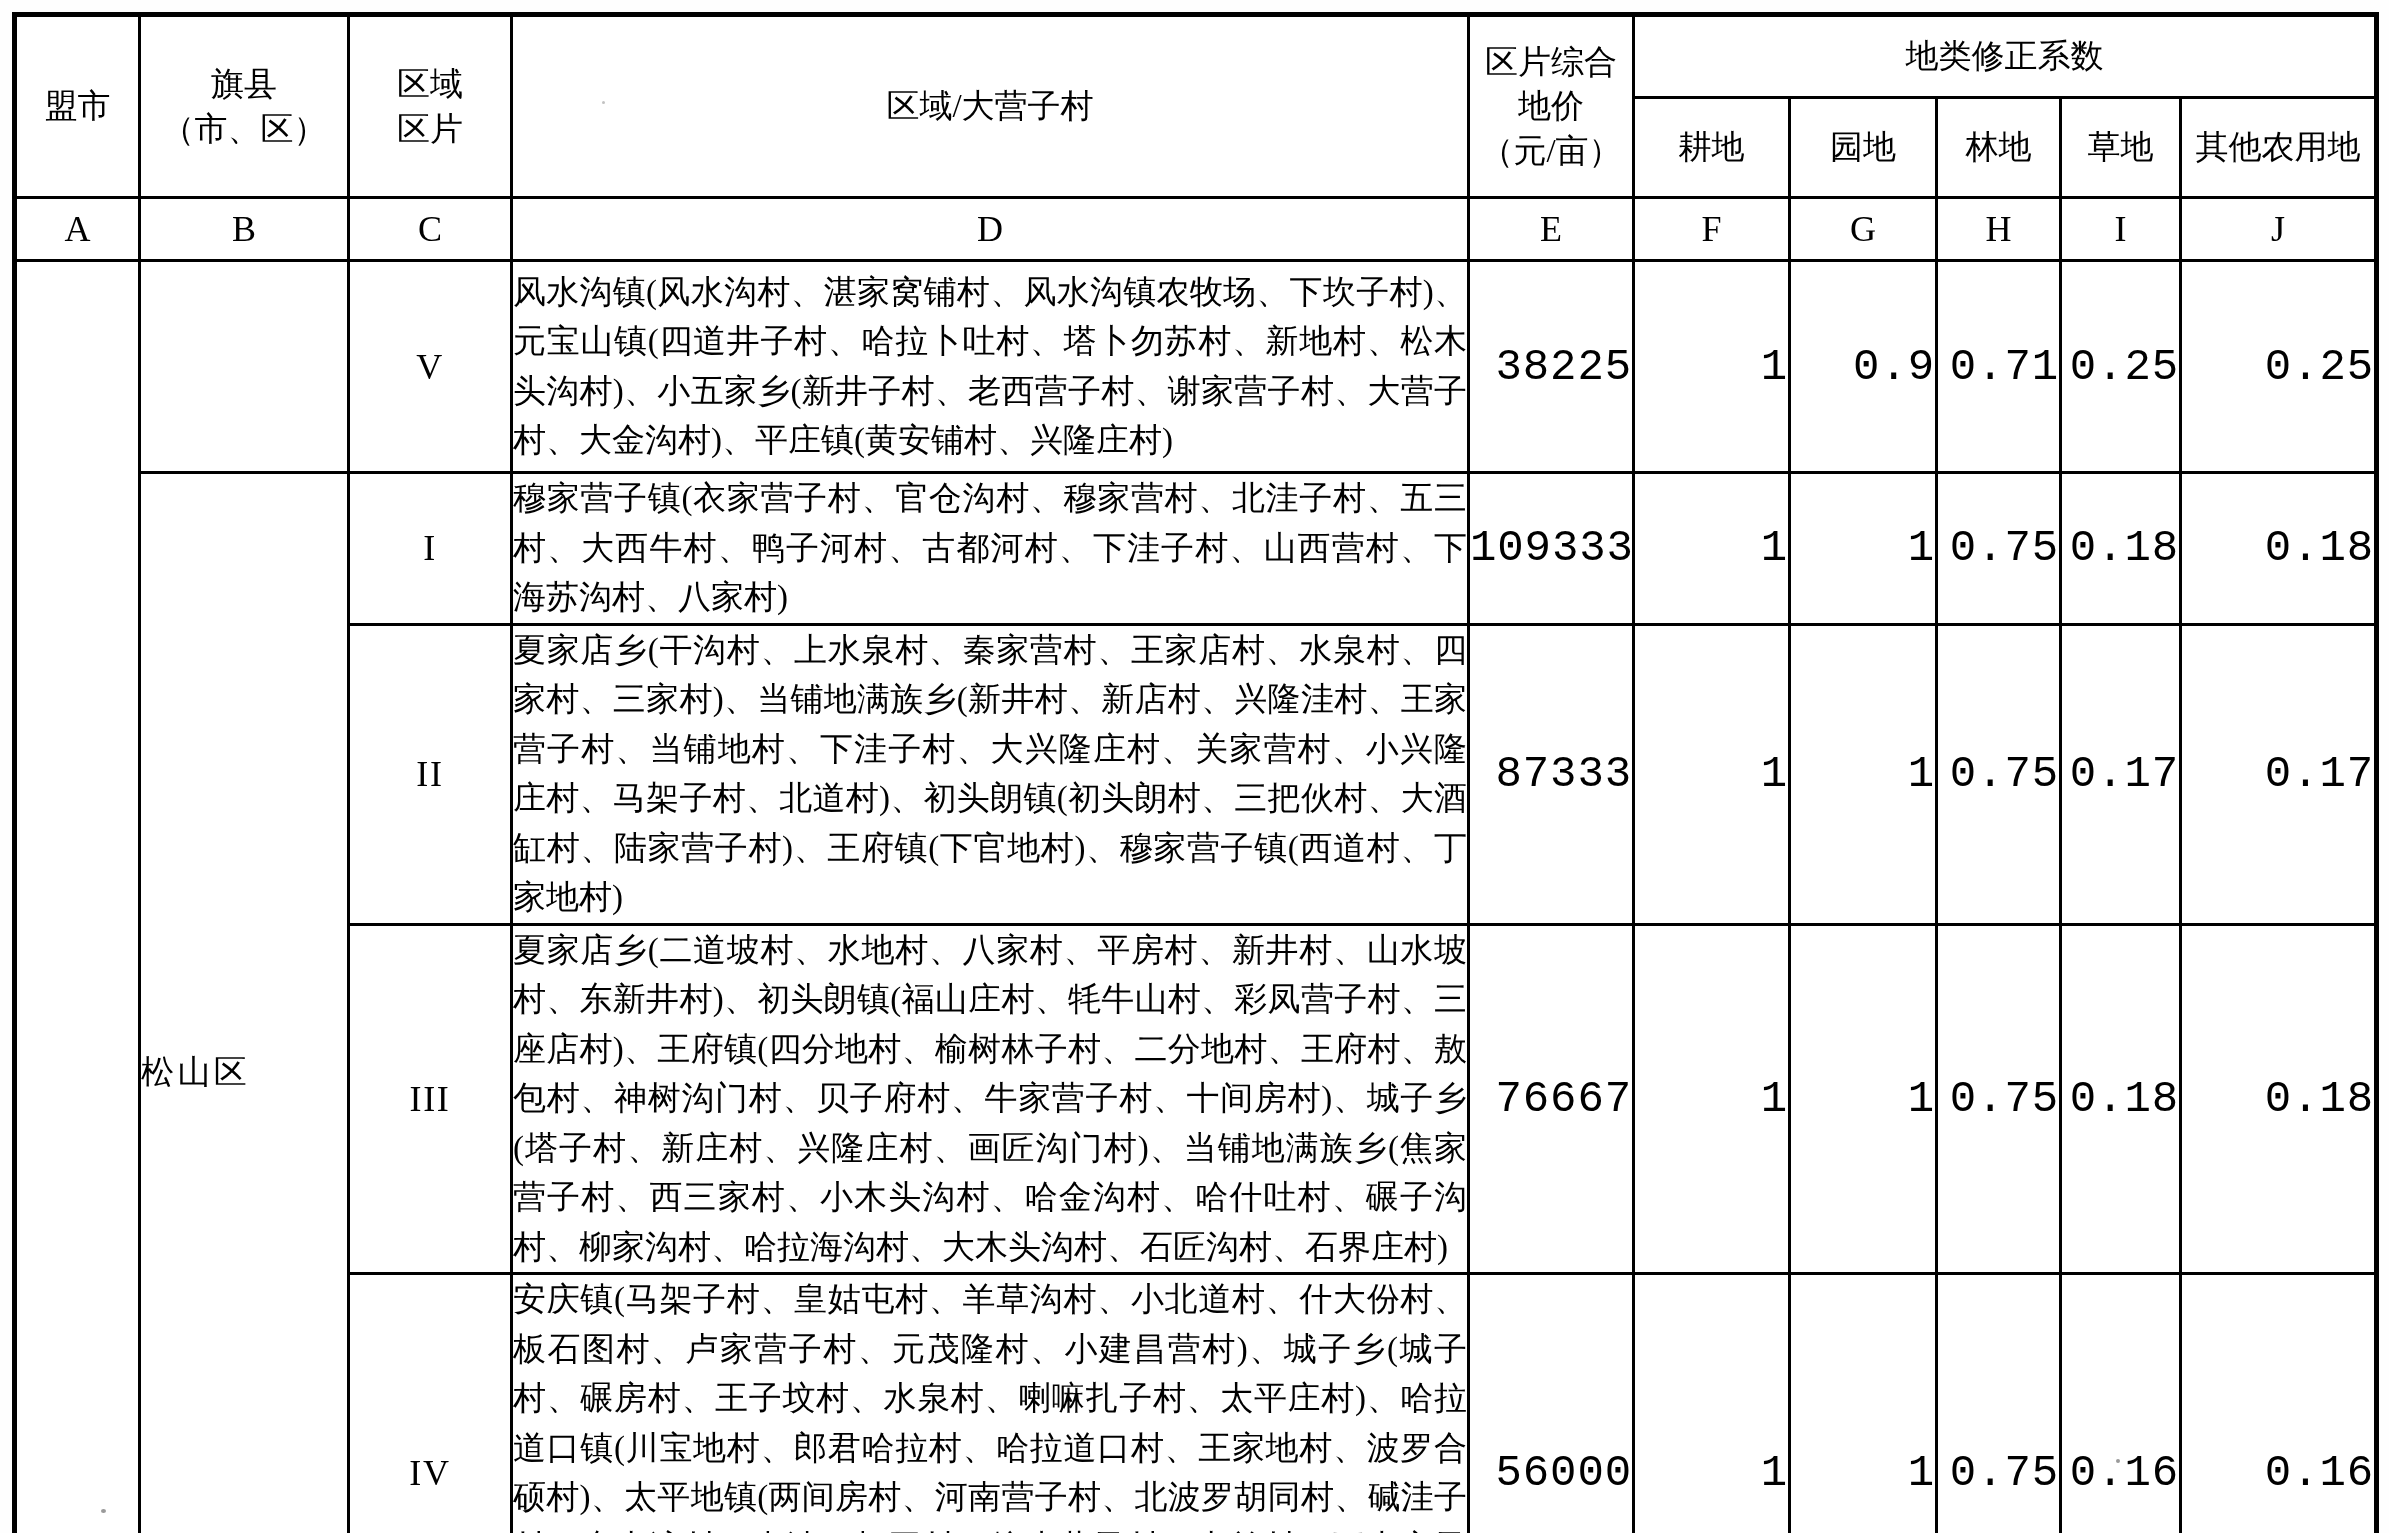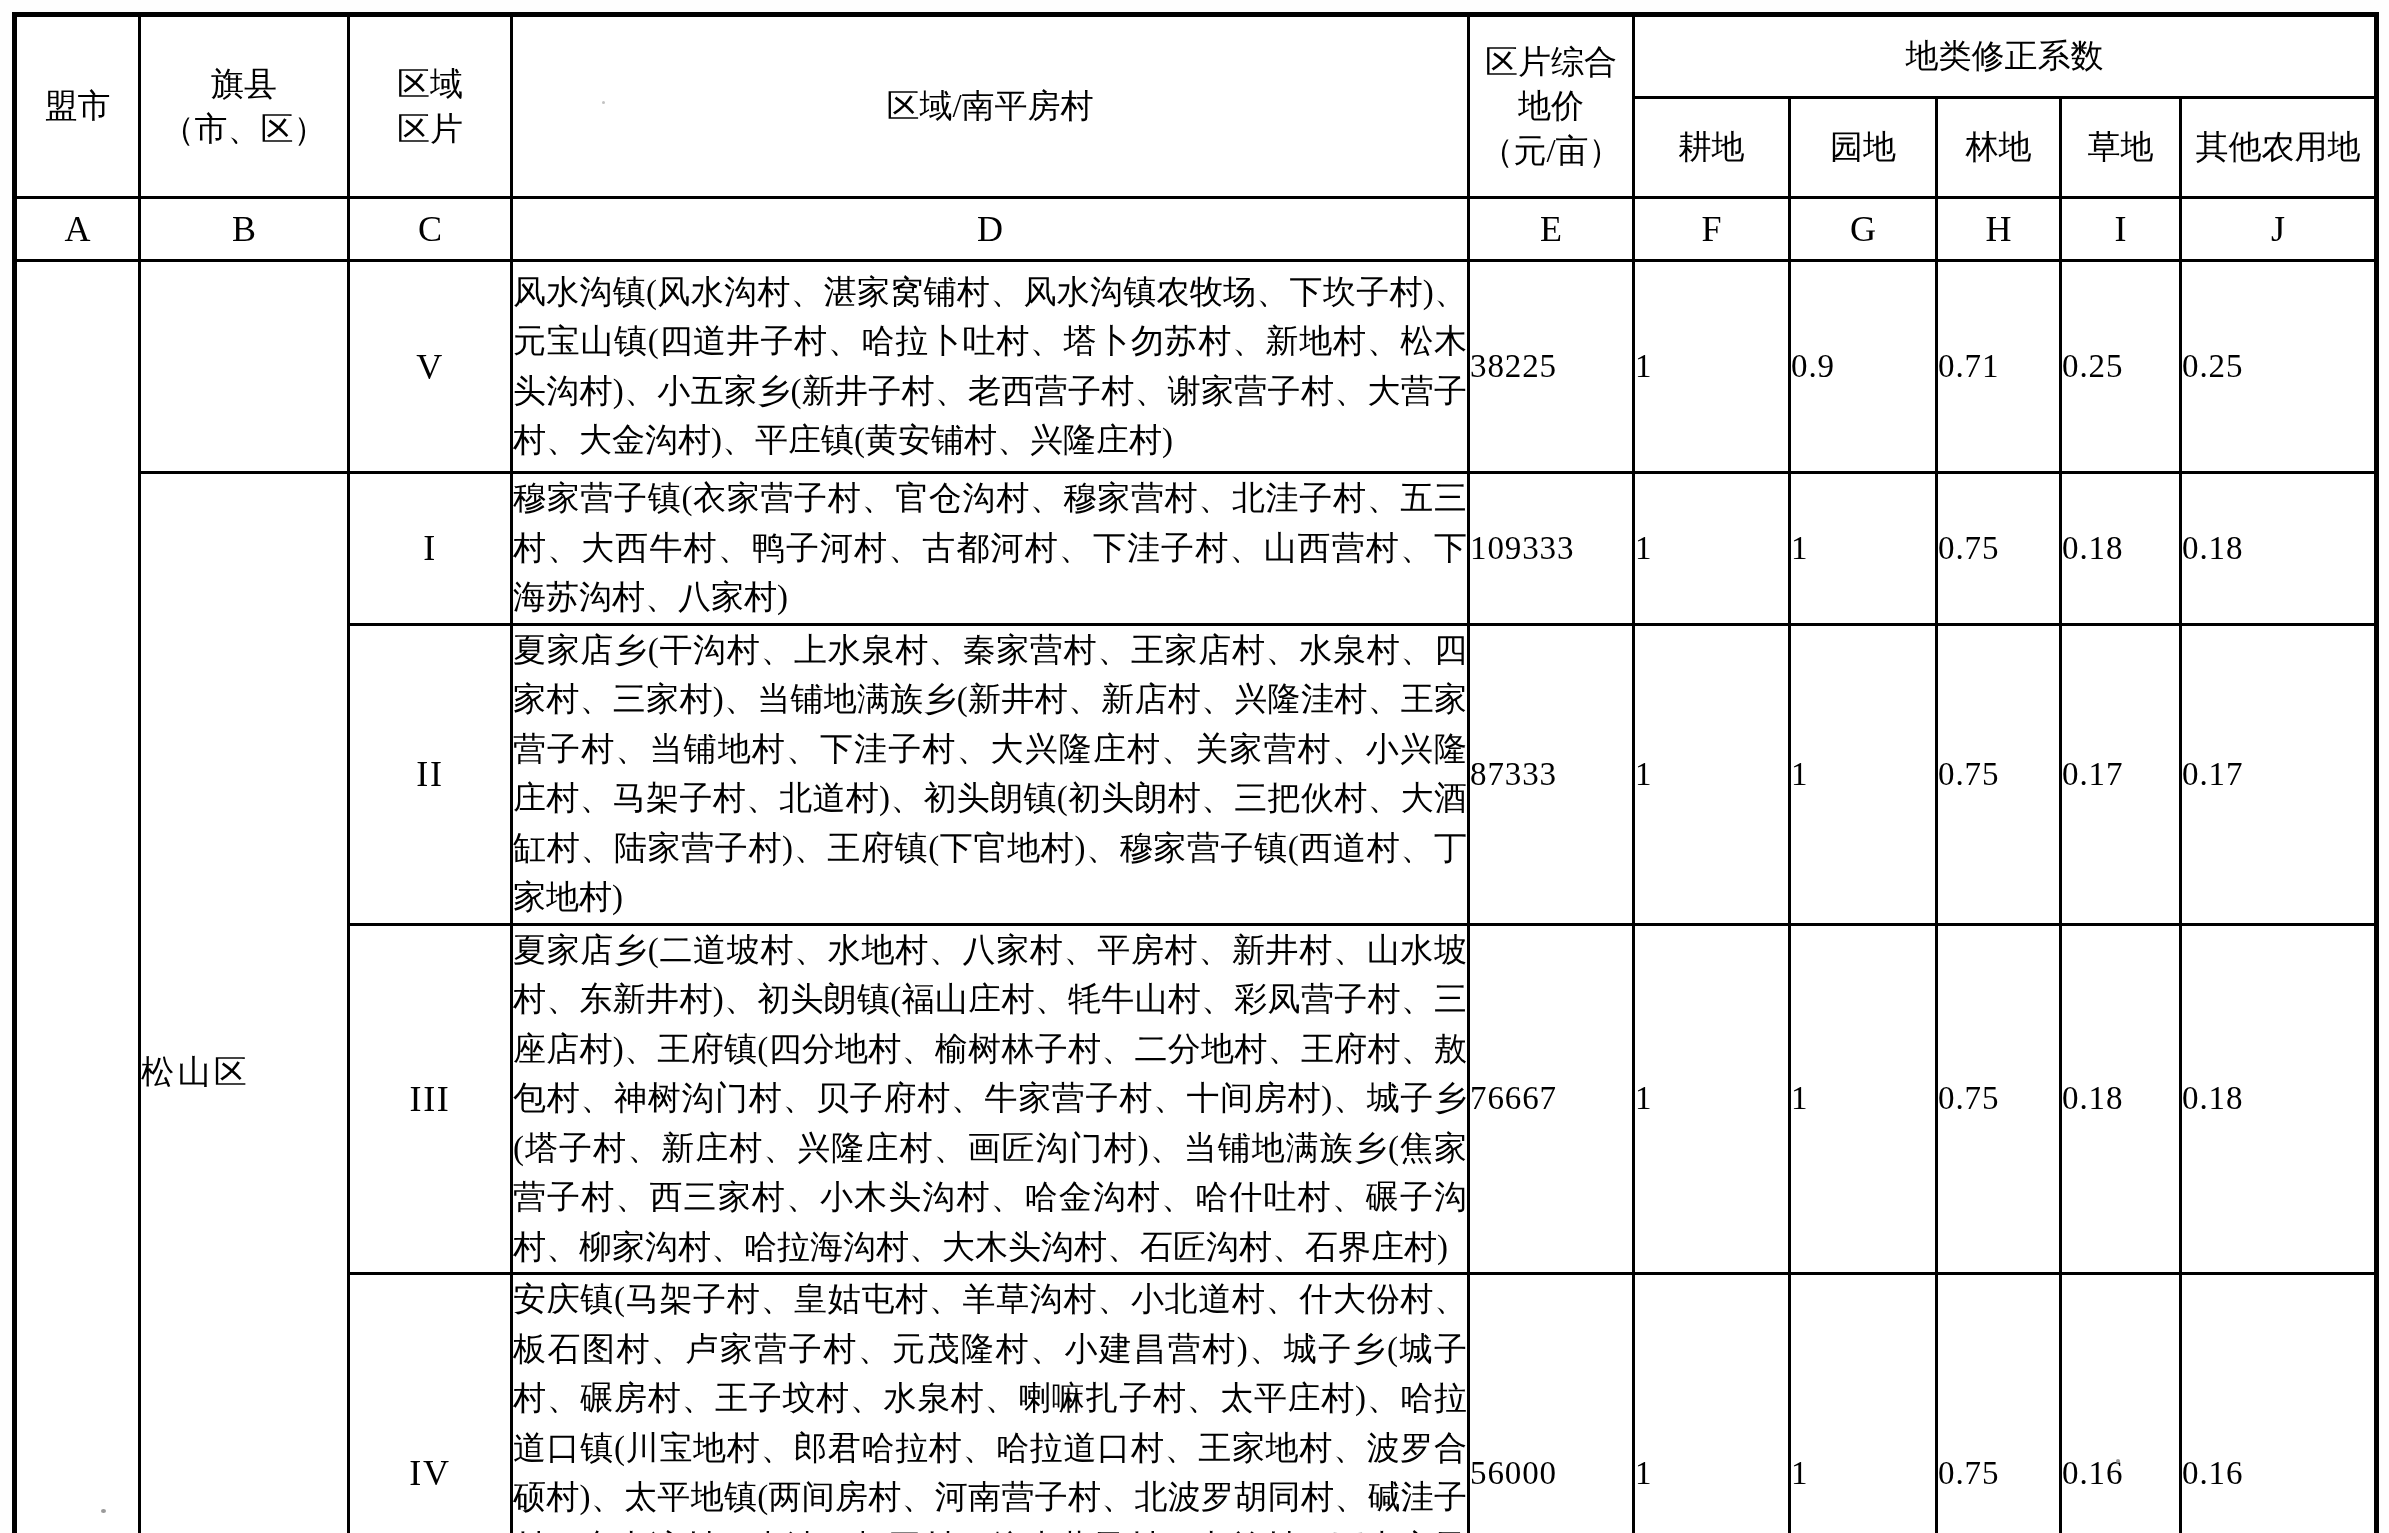--- a/index.html
+++ b/index.html
@@ -54,23 +54,24 @@
   }
   .desc{
     font-size:33px;
     line-height:1.5;
     text-align:justify;
     text-justify:inter-ideograph;
     padding:5.2px 6.9px 5.2px 5.2px;
     vertical-align:middle;
   }
   .num{
-    text-align:left;
-    font-size:33px;
+    text-align:right;
+    font-size:44px;
     letter-spacing:0.9px;
+    font-family:Liberation Mono, monospace;
   }
   
   tr.r-h1{height:83px;}
   tr.r-h2{height:100px;}
   tr.r-letters{height:63px;}
   tr.r-v{height:212px;}
   tr.r-1{height:147px;}
   tr.r-2{height:245px;}
   tr.r-3{height:320px;}
   tr.r-4{height:326px;}
@@ -106,21 +107,21 @@
       </th>
       <th class="hd" rowspan="2">
         <span class="ln">旗县</span>
         <span class="ln">（市、区）</span>
       </th>
       <th class="hd" rowspan="2">
         <span class="ln">区域</span>
         <span class="ln">区片</span>
       </th>
       <th class="hd" rowspan="2">
-        <span class="ln">区域/南平房村</span>
+        <span class="ln">区域/大营子村</span>
       </th>
       <th class="hd" rowspan="2">
         <span class="ln">区片综合</span>
         <span class="ln">地价</span>
         <span class="ln">（元/亩）</span>
       </th>
       <th class="hd" colspan="5">
         <span class="ln">地类修正系数</span>
       </th>
     </tr>

